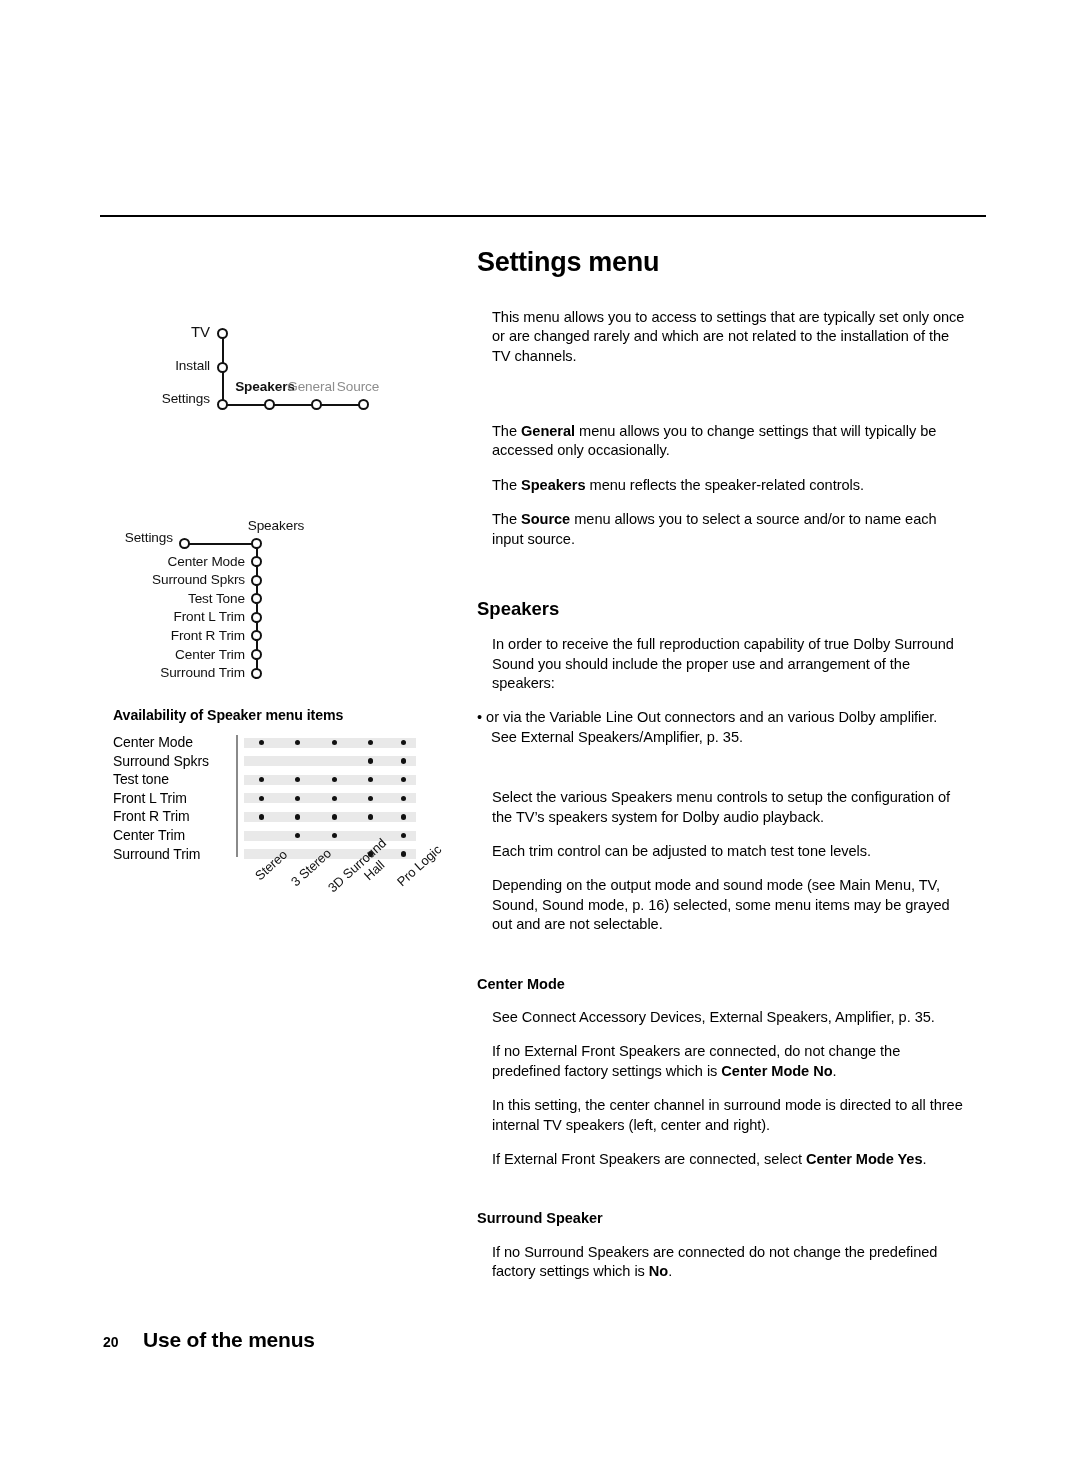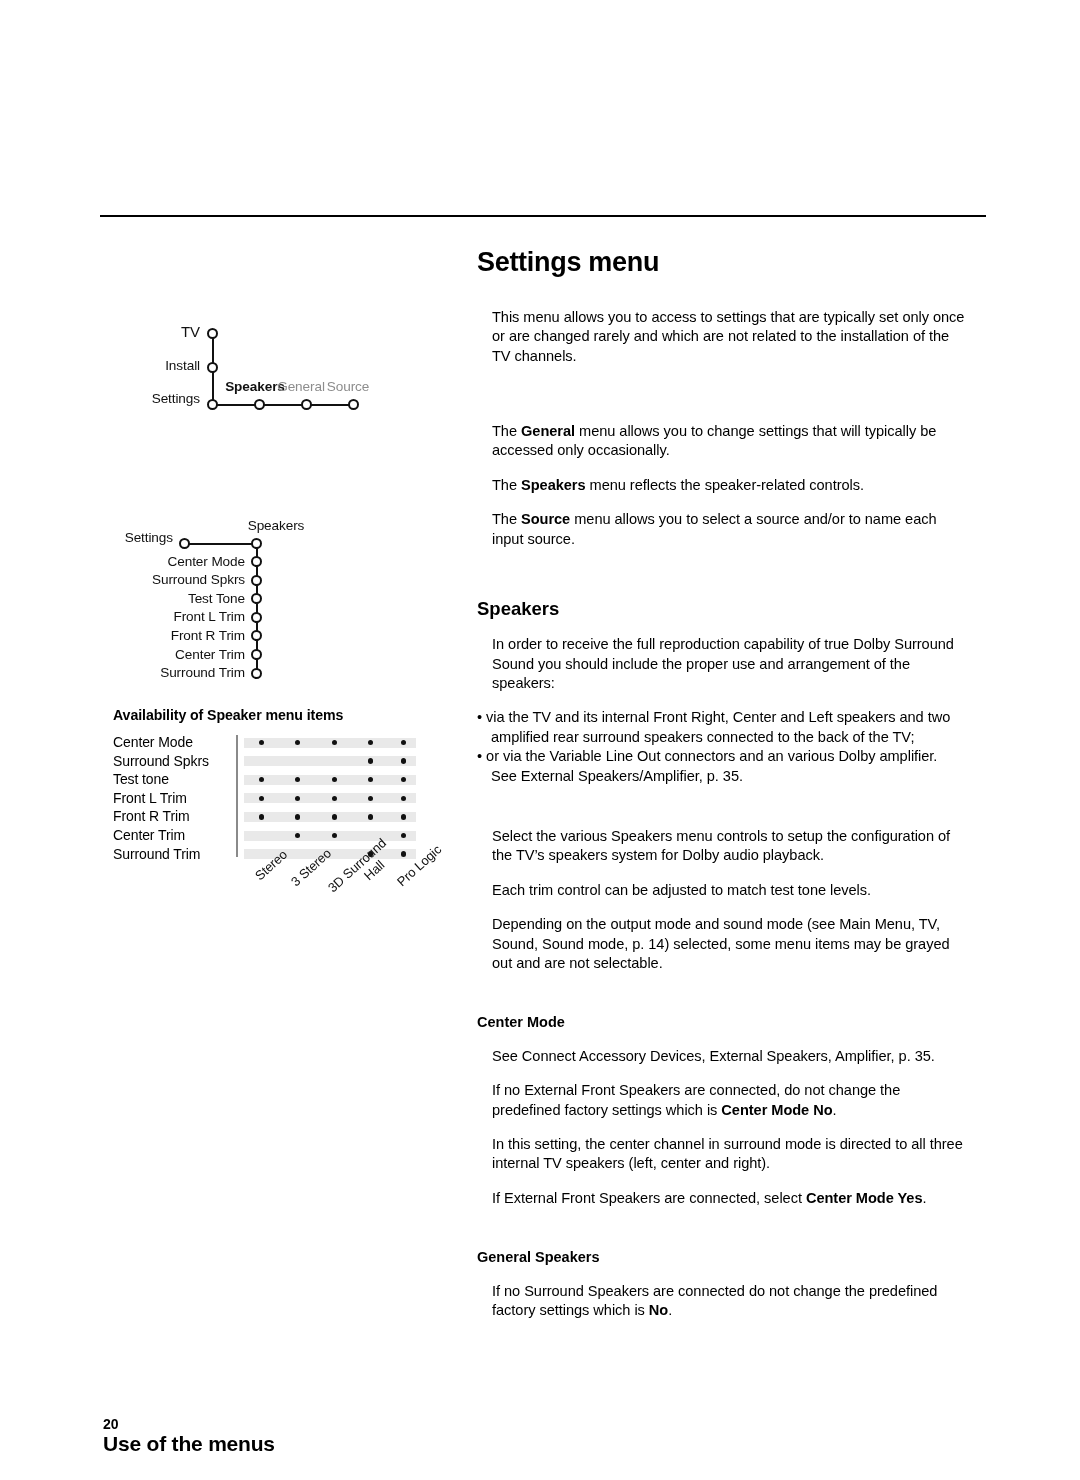--- a/index.html
+++ b/index.html
@@ -193,44 +193,43 @@
     transform-origin: left top;
     transform: rotate(-42deg);
     letter-spacing: -0.1px;
     color: #111;
   }
 
   
   .footer {
     position: absolute;
     left: 103px;
-    top: 1416px;
+    top: 1328px;
     display: flex;
     align-items: baseline;
-    flex-direction: column;
   }
   .footer-pageno {
     font-size: 14px;
     font-weight: bold;
     width: 40px;
   }
   .footer-text {
     font-size: 21px;
     font-weight: bold;
     letter-spacing: -0.2px;
   }
 </style>
 </head>
 <body>
 
 <div class="page">
 
   <div class="top-rule"></div>
 
-  <div class="diagram" style="left:2px; top:0px; width:480px; height:460px;">
+  <div class="diagram" style="left:12px; top:0px; width:480px; height:460px;">
 
     <div class="edge-v" style="left:209.8px; top:333px; height:72px;"></div>
 
     <div class="edge-h" style="left:209.8px; top:403.5px; width:139px;"></div>
 
     <div class="node" style="left:204.5px; top:327.5px;"></div>
     <div class="node" style="left:204.5px; top:361.5px;"></div>
     <div class="node" style="left:204.5px; top:398.5px;"></div>
 
     <div class="node" style="left:251.5px; top:398.5px;"></div>
@@ -359,47 +358,42 @@
     <p class="body-text"><span>The </span><b>Source</b><span> menu allows you to select a source and/or to name each input source.</span></p>
 
     <div class="gap-lg"></div>
 
     <h2 class="section-title">Speakers</h2>
 
     <p class="body-text">In order to receive the full reproduction capability of true Dolby Surround Sound you should include the proper use and arrangement of the speakers:</p>
 
     <div class="bullet-line">
       <span>•</span>
-      <span>via the TV and its internal Front Right, Center and Left speakers and two</span>
-      <div class="bullet-cont">amplified rear surround speakers connected to the back of the TV;</div>
-    </div>
-    <div class="bullet-line">
-      <span>•</span>
       <span>or via the Variable Line Out connectors and an various Dolby amplifier.</span>
       <div class="bullet-cont">See External Speakers/Amplifier, p. 35.</div>
     </div>
 
     <div class="gap-md"></div>
 
     <p class="body-text">Select the various Speakers menu controls to setup the configuration of the TV’s speakers system for Dolby audio playback.</p>
     <p class="body-text">Each trim control can be adjusted to match test tone levels.</p>
-    <p class="body-text">Depending on the output mode and sound mode (see Main Menu, TV, Sound, Sound mode, p. 14) selected, some menu items may be grayed out and are not selectable.</p>
+    <p class="body-text">Depending on the output mode and sound mode (see Main Menu, TV, Sound, Sound mode, p. 16) selected, some menu items may be grayed out and are not selectable.</p>
 
     <div class="gap-md"></div>
 
     <h3 class="sub-title">Center Mode</h3>
 
     <p class="body-text">See Connect Accessory Devices, External Speakers, Amplifier, p. 35.</p>
     <p class="body-text"><span>If no External Front Speakers are connected, do not change the predefined factory settings which is </span><b>Center Mode No</b><span>.</span></p>
     <p class="body-text">In this setting, the center channel in surround mode is directed to all three internal TV speakers (left, center and right).</p>
     <p class="body-text"><span>If External Front Speakers are connected, select </span><b>Center Mode Yes</b><span>.</span></p>
 
     <div class="gap-md"></div>
 
-    <h3 class="sub-title">General Speakers</h3>
+    <h3 class="sub-title">Surround Speaker</h3>
 
     <p class="body-text"><span>If no Surround Speakers are connected do not change the predefined factory settings which is </span><b>No</b><span>.</span></p>
   </div>
 
   <div class="footer">
     <span class="footer-pageno">20</span>
     <span class="footer-text">Use of the menus</span>
   </div>
 
 </div>

